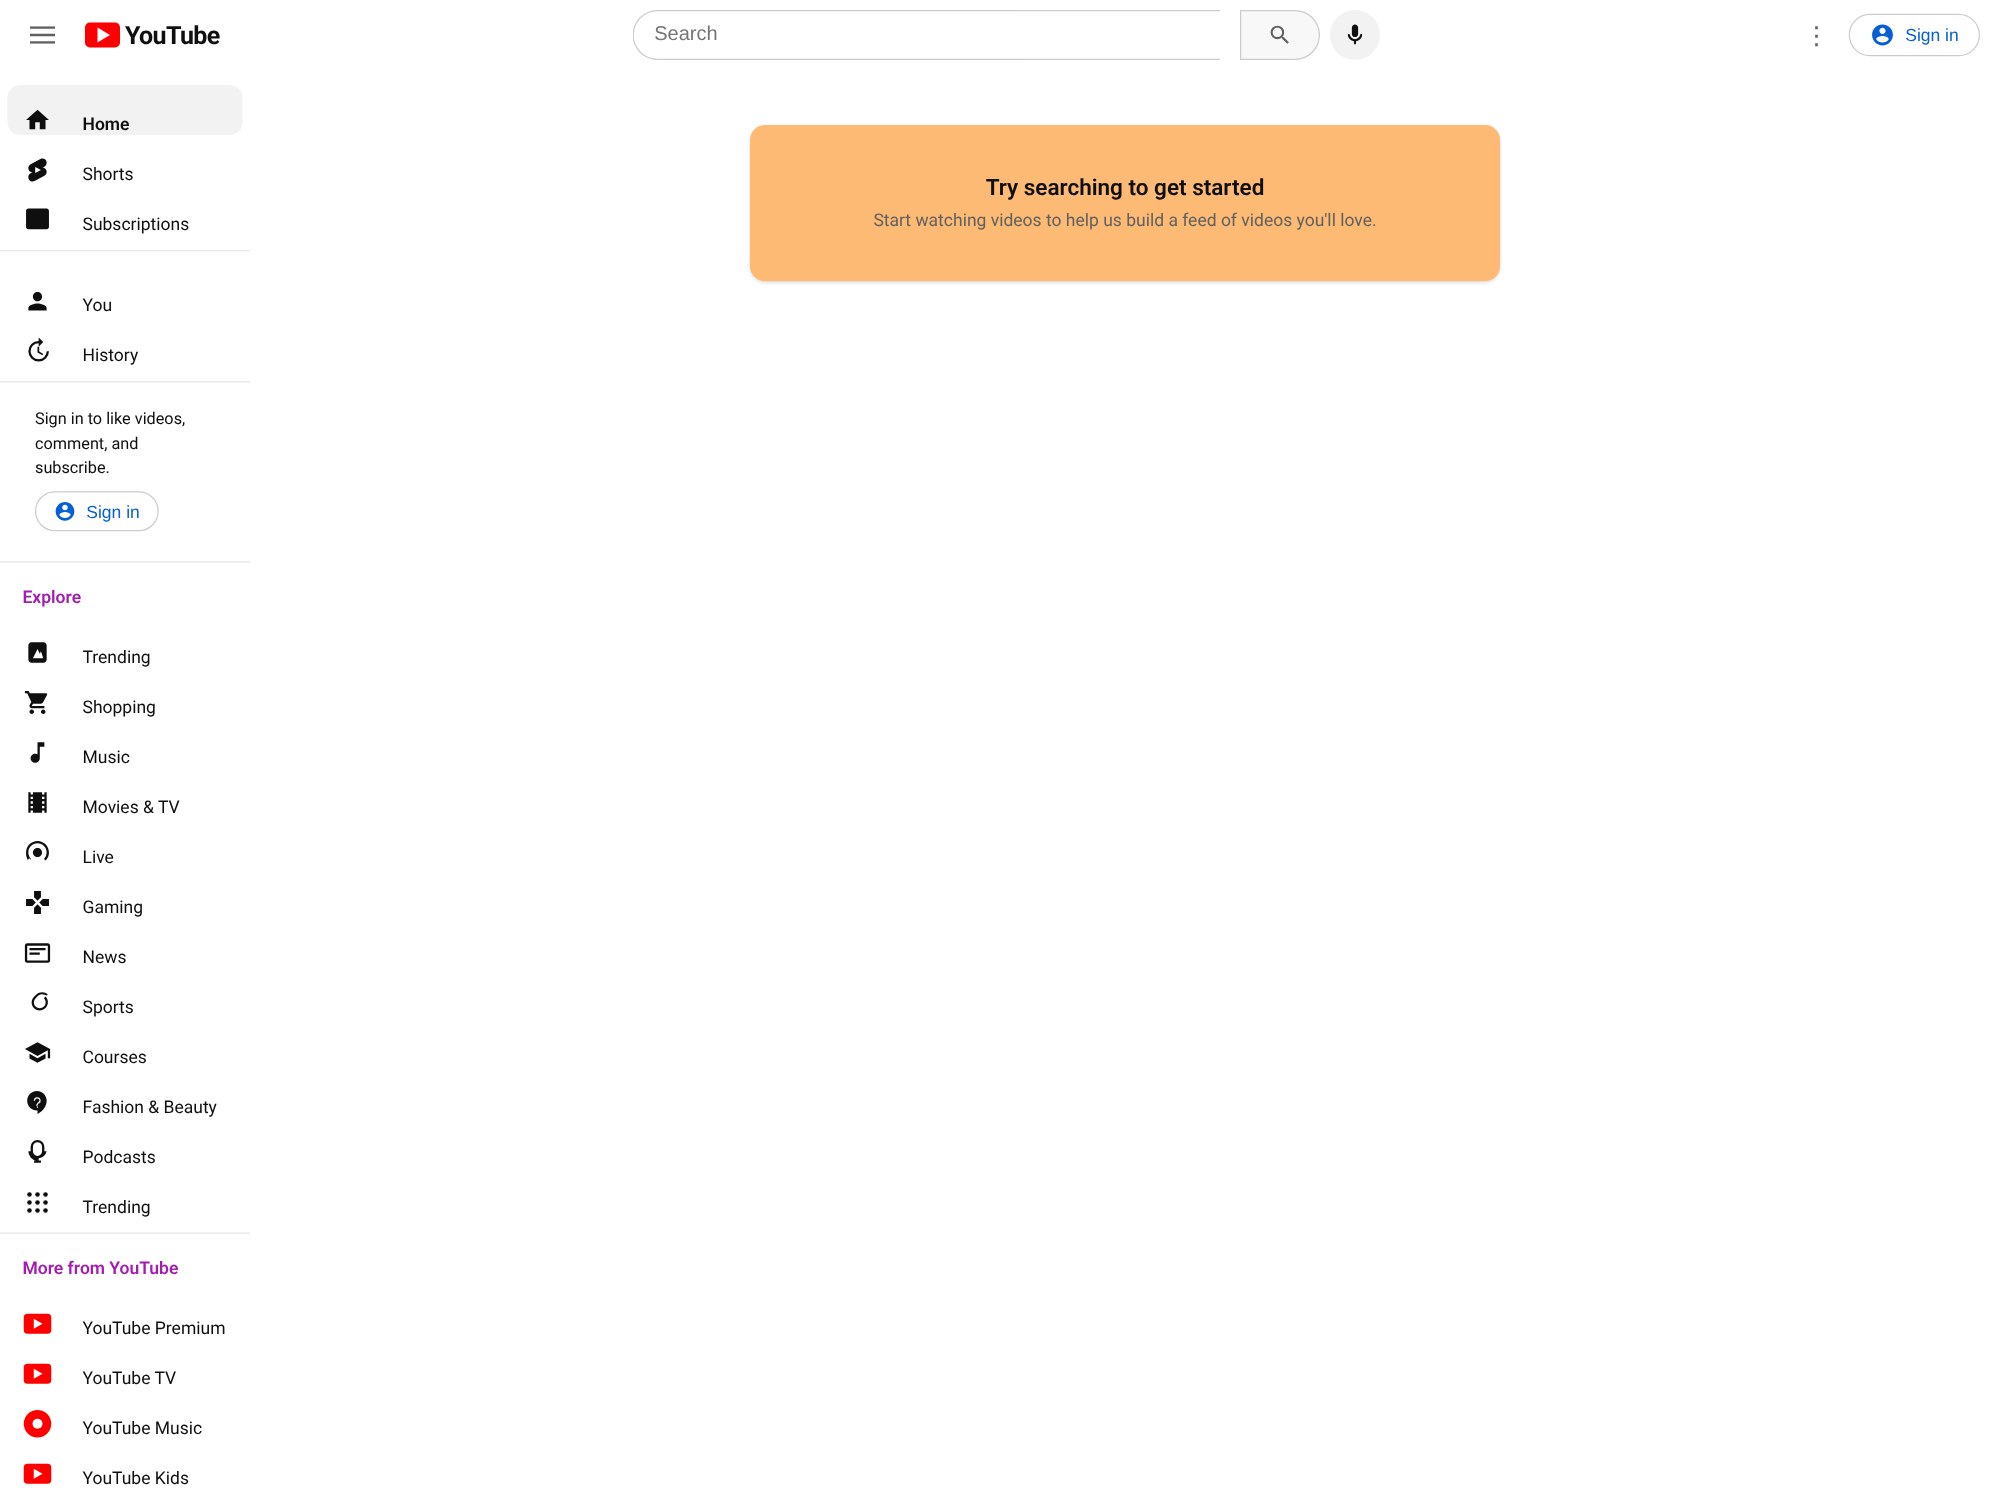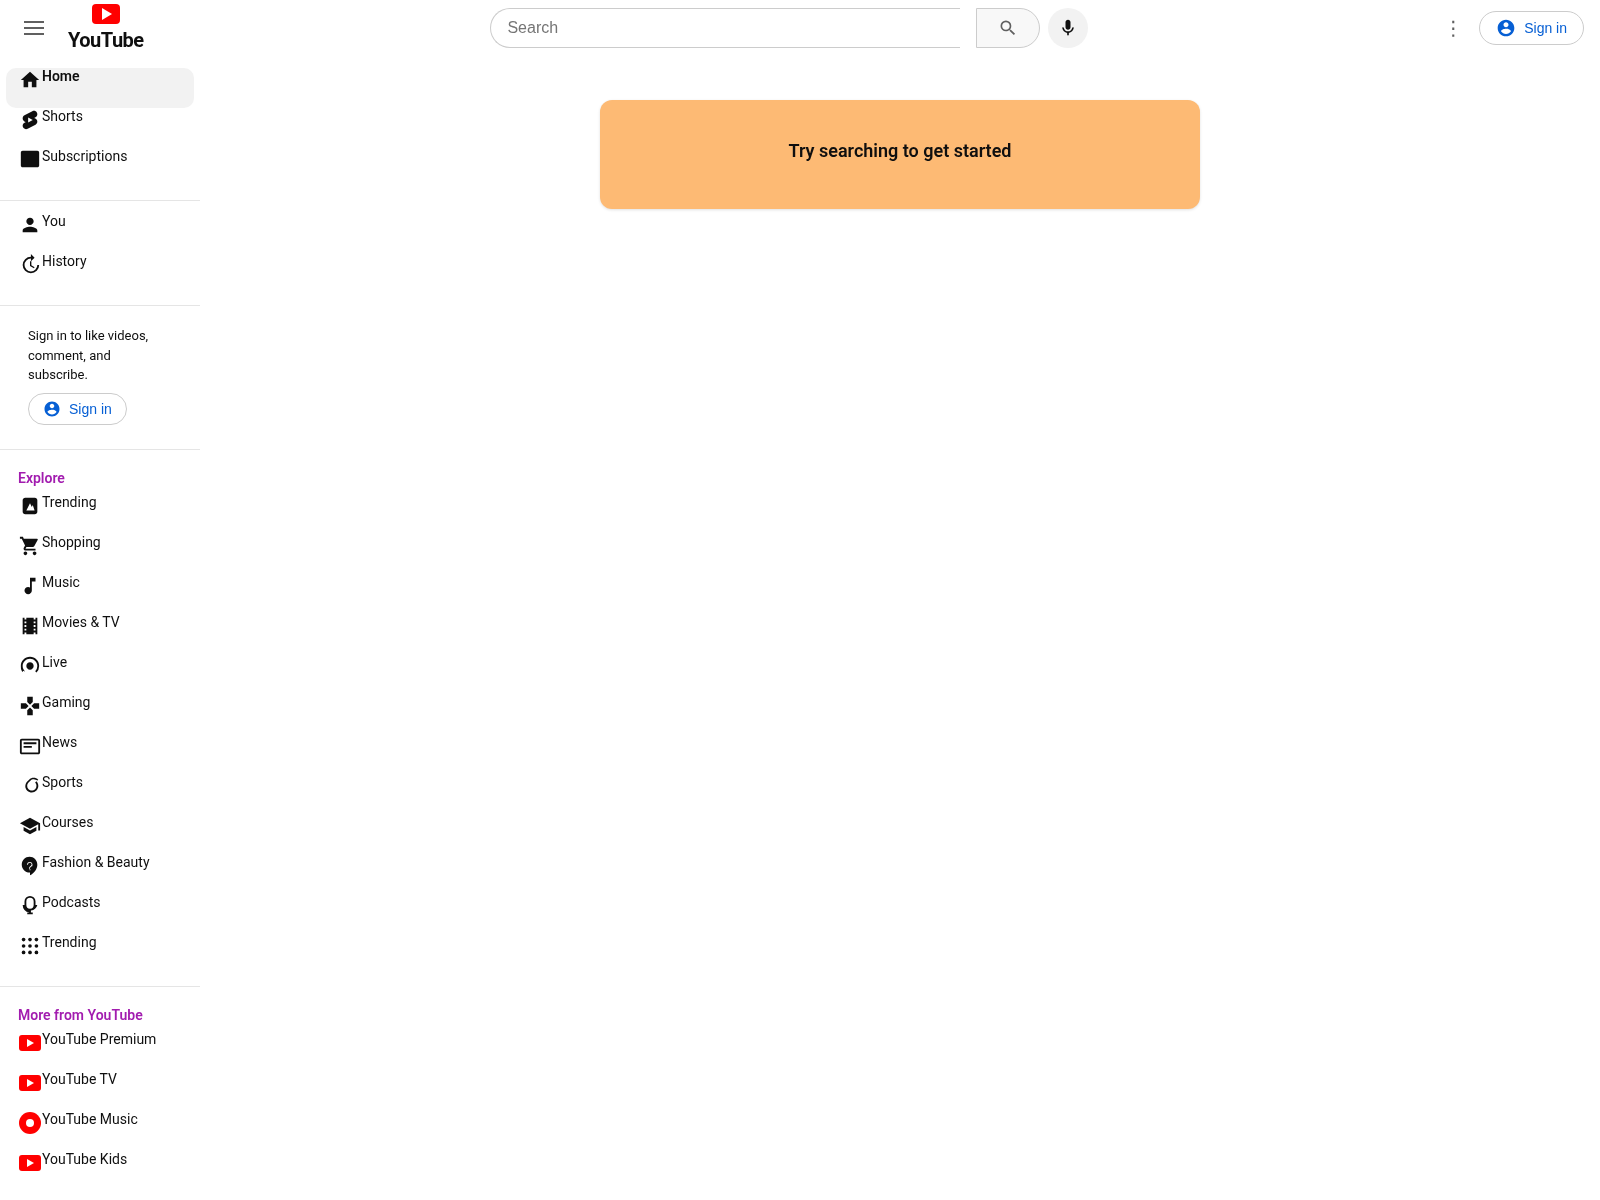--- a/index.html
+++ b/index.html
@@ -14,21 +14,21 @@
     }
     .header-left { display: flex; align-items: center; gap: 16px; }
     .header-center { flex: 1; display: flex; justify-content: center; align-items: center; max-width: 640px; margin: 0 auto; }
     .header-right { display: flex; align-items: center; gap: 8px; }
 
     .menu-btn {
       background: none; border: none; cursor: pointer; padding: 8px;
       border-radius: 50%; display: flex; align-items: center; justify-content: center;
     }
 
-    .logo { display: flex; align-items: center; gap: 4px; cursor: pointer; text-decoration: none; flex-direction: column; }
+    .logo { display: flex; align-items: center; gap: 4px; cursor: pointer; text-decoration: none; }
     .logo-icon { width: 28px; height: 20px; background: #ff0000; border-radius: 4px; display: flex; align-items: center; justify-content: center; }
     .logo-icon::after { content: ''; border-left: 10px solid #fff; border-top: 6px solid transparent; border-bottom: 6px solid transparent; margin-left: 2px; }
     .logo-text { font-size: 20px; font-weight: 700; letter-spacing: -0.5px; color: #0f0f0f; }
 
     .search-container { display: flex; width: 100%; max-width: 550px; gap: 16px; }
     .search-input {
       flex: 1; height: 40px; border: 1px solid #ccc; border-right: none;
       border-radius: 20px 0 0 20px; padding: 0 16px; font-size: 16px;
       outline: none; color: #0f0f0f; background: #fff;
     }
@@ -62,21 +62,21 @@
     
     .sidebar {
       width: 200px; min-width: 200px; position: fixed; top: 56px; left: 0;
       height: calc(100vh - 56px); overflow-y: auto; padding: 12px 0;
       background: #fff;
     }
     .sidebar::-webkit-scrollbar { width: 6px; }
     .sidebar::-webkit-scrollbar-thumb { background: #ccc; border-radius: 3px; }
 
     .sidebar-item {
-      display: flex; align-items: flex-start; 
+      display: flex; align-items: flex-end; gap: 24px;
       padding: 0 12px; height: 40px; cursor: pointer; border-radius: 10px;
       margin: 0 6px; font-size: 14px;
     }
     .sidebar-item.active { background: #f2f2f2; font-weight: 600; }
     .sidebar-item .icon { width: 24px; height: 24px; display: flex; align-items: center; justify-content: center; flex-shrink: 0; }
 
     .sidebar-divider { height: 1px; background: #e5e5e5; margin: 12px 0; }
     .sidebar-section-title { padding: 8px 18px; font-size: 14px; font-weight: 600; color: #a21caf; }
 
     .sign-in-section { padding: 8px 28px 12px; font-size: 13px; color: #0f0f0f; line-height: 1.5; }
@@ -391,16 +391,17 @@
         <div class="yt-kids-logo"></div>
       </div>
       <span>YouTube Kids</span>
     </div>
 
   </nav>
 
   <main class="main">
     <div class="empty-card">
       <div class="empty-card-title">Try searching to get started</div>
+      <div class="empty-card-subtitle">Start watching videos to help us build a feed of videos you'll love.</div>
     </div>
   </main>
 
 </div>
 
 </body></html>

